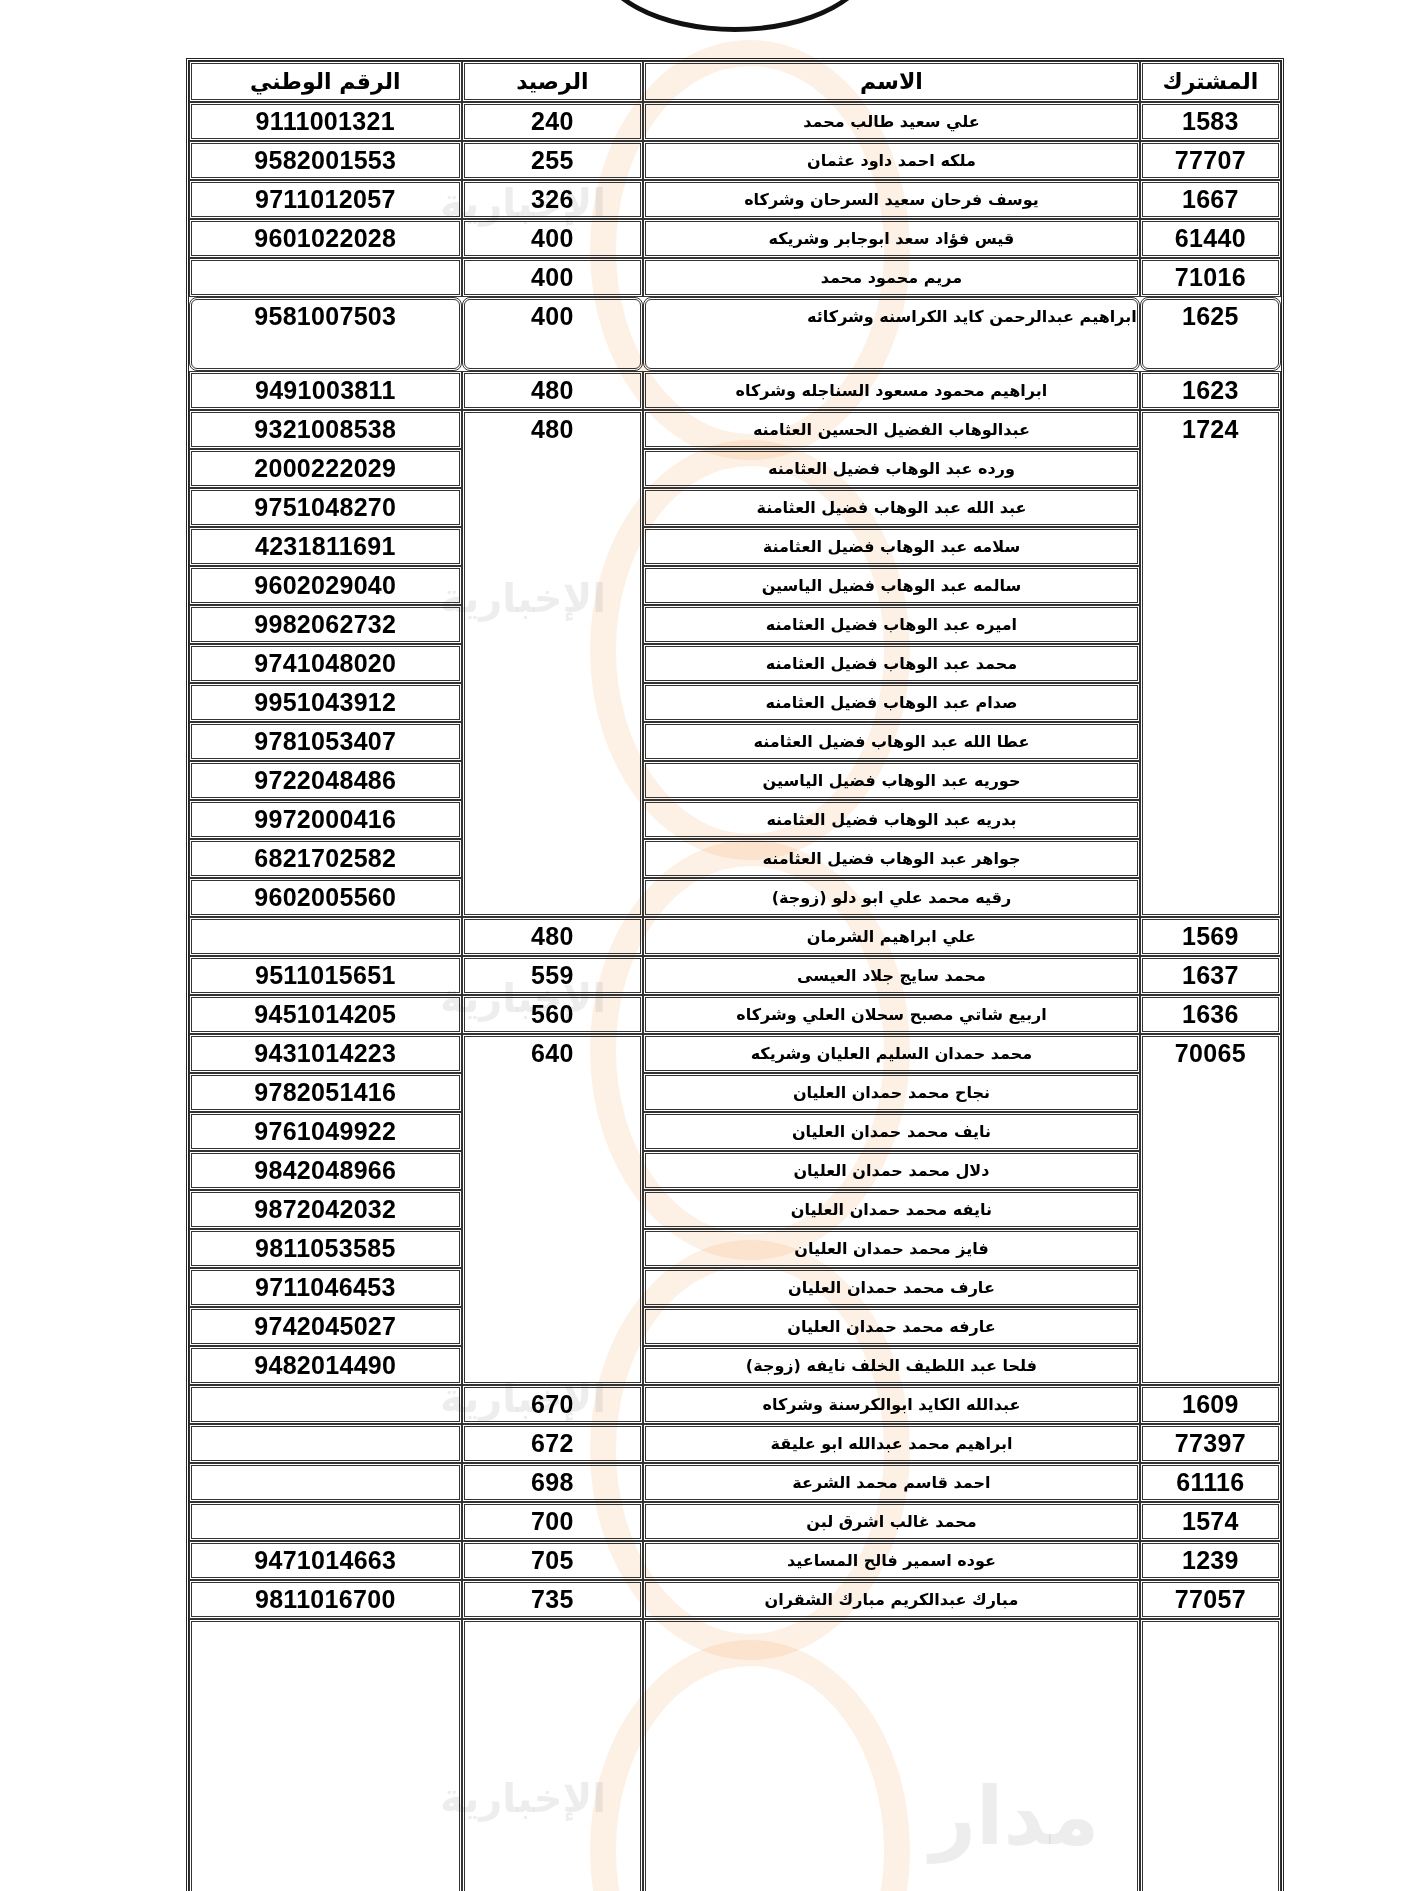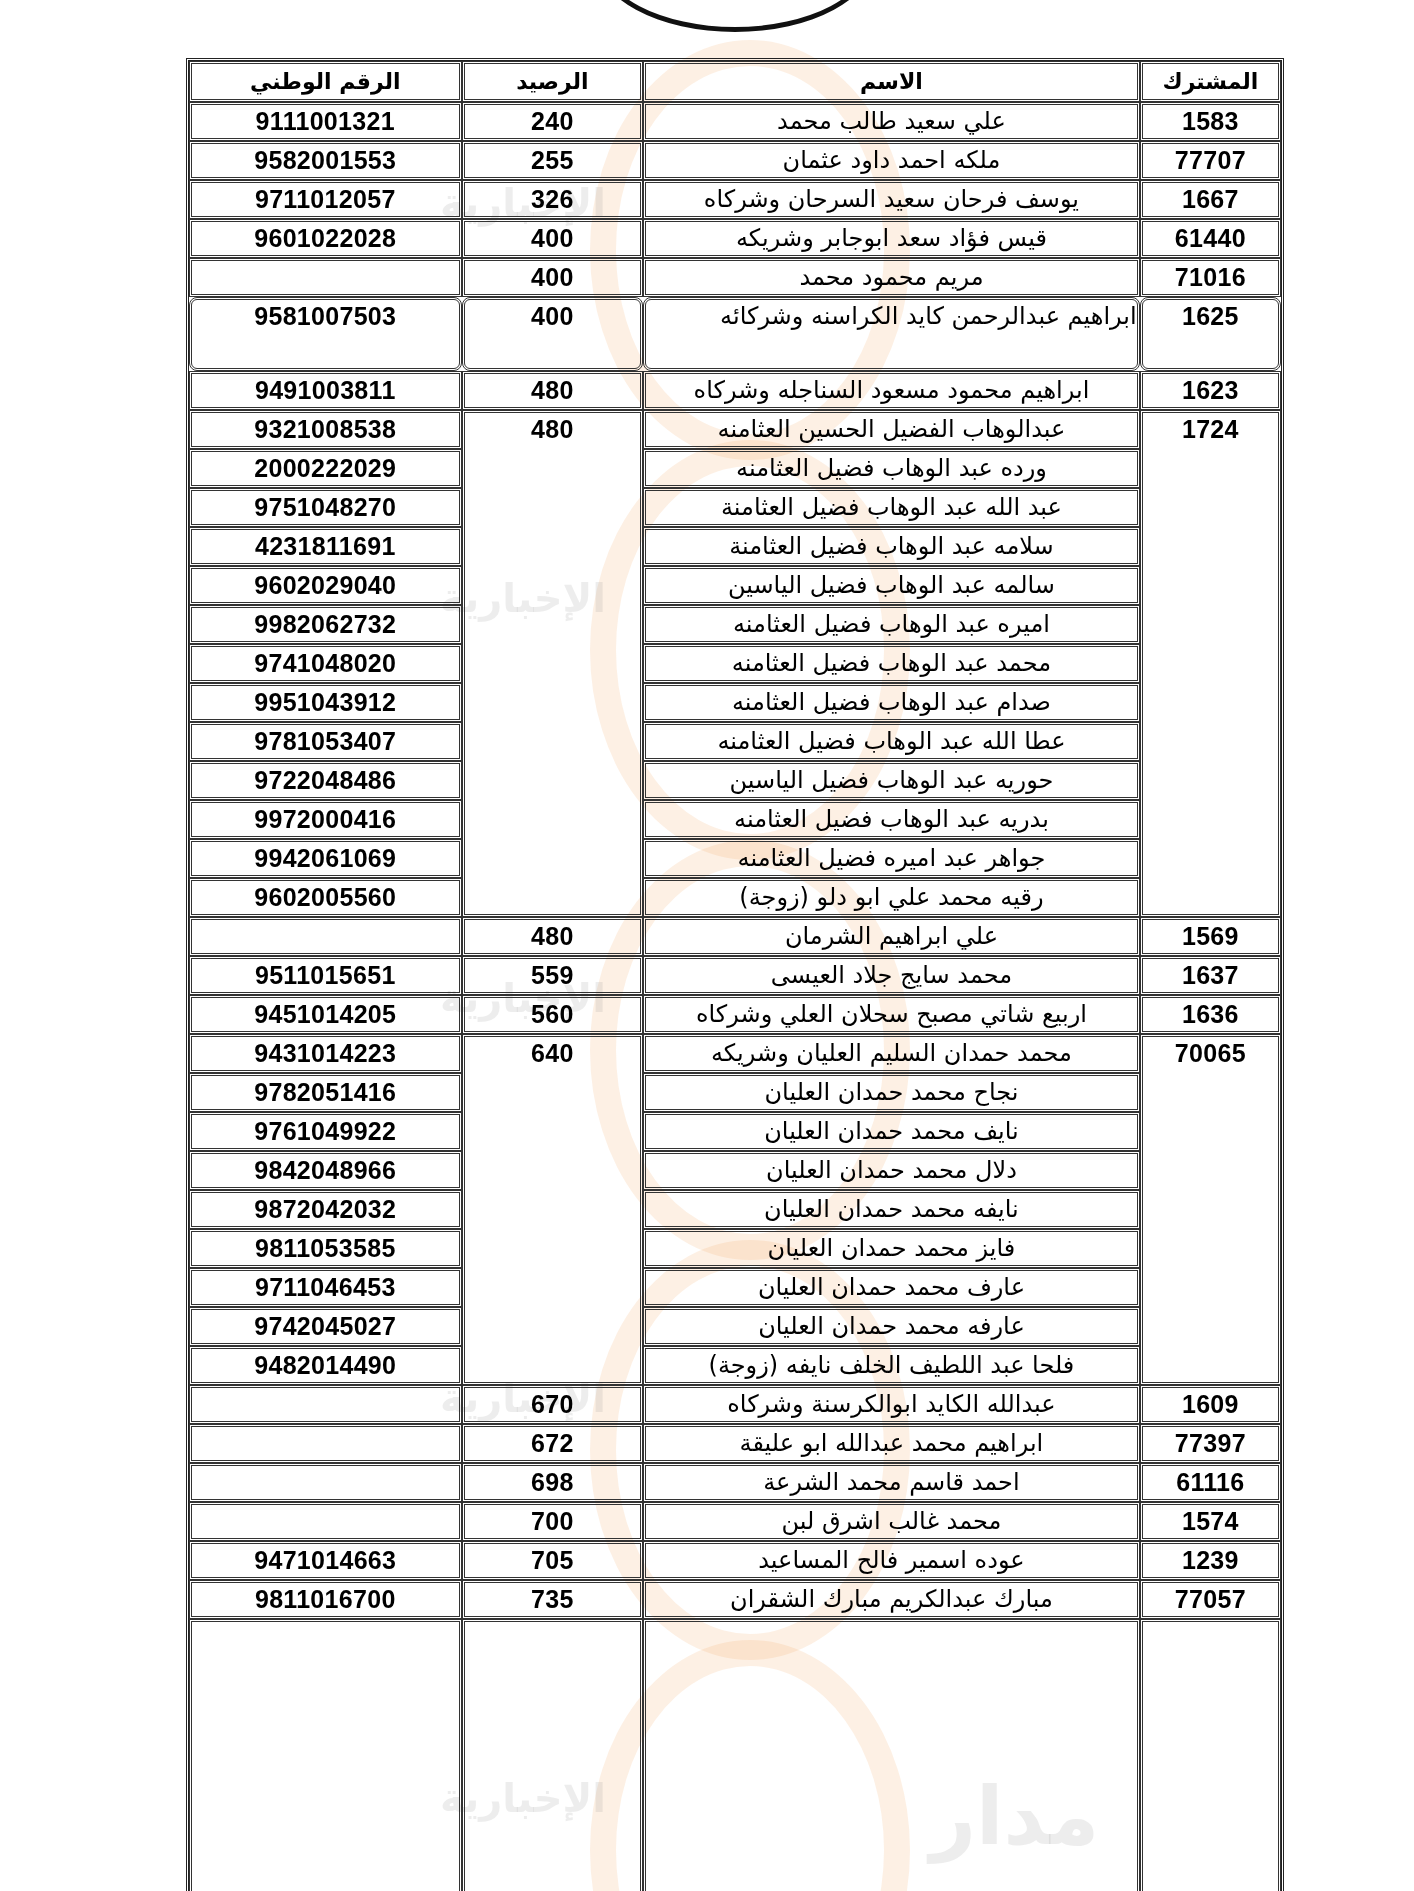--- a/index.html
+++ b/index.html
@@ -10,21 +10,21 @@
   .wm { position:absolute; pointer-events:none;margin-left:30px; }
   .wm-ring { border-radius:50%; border:26px solid rgba(240,160,90,0.16); box-sizing:border-box; }
   .wm-text { color:rgba(140,140,140,0.16); font-weight:bold; font-family:"DejaVu Sans",sans-serif; direction:rtl; }
   .sheet { position:absolute; left:186px; top:58px; width:1098px; }
   table.grid { border-collapse:separate; border-spacing:0; width:1098px; table-layout:fixed;
                border:3px double #222; direction:rtl; background:transparent; }
   table.grid td, table.grid th { border:3px double #333; padding:0; text-align:center; vertical-align:top;
                height:33px; line-height:33px; color:#000; }
   table.grid th { font-size:22px; font-weight:bold; height:35px; line-height:35px;margin-left:28px; }
   .num { font-family:"Liberation Sans","DejaVu Sans",sans-serif; font-weight:bold; font-size:25px; letter-spacing:0.3px; }
-  .name { font-family:"DejaVu Sans",sans-serif; font-weight:normal; font-size:24px; white-space:nowrap; overflow:hidden; }
+  .name { font-family:"DejaVu Sans",sans-serif; font-weight:bold; font-size:16px; white-space:nowrap; overflow:hidden; }
   .name.wrap { white-space:normal; line-height:33px;text-align:right; }
   .tall { height:68px !important;border-radius:8px; }
   .last { height:580px !important; }
   .col-sub { width:140px; } .col-name { width:492px; } .col-bal { width:180px; } .col-id { width:270px; }
 </style>
 </head>
 <body>
 
 <div class="arc"></div>
 
@@ -141,22 +141,22 @@
         </tr>
       <tr>
           <td class="name">حوريه عبد الوهاب فضيل الياسين</td>
           <td class="num">9722048486</td>
         </tr>
       <tr>
           <td class="name">بدريه عبد الوهاب فضيل العثامنه</td>
           <td class="num">9972000416</td>
         </tr>
       <tr>
-          <td class="name">جواهر عبد اميره فضيل العثامنه</td>
-          <td class="num">9942061069</td>
+          <td class="name">جواهر عبد الوهاب فضيل العثامنه</td>
+          <td class="num">6821702582</td>
         </tr>
       <tr>
           <td class="name">رقيه محمد علي ابو دلو (زوجة)</td>
           <td class="num">9602005560</td>
         </tr>
 
       <tr>
         <td class="num">1569</td>
         <td class="name">علي ابراهيم الشرمان</td>
         <td class="num">480</td>

